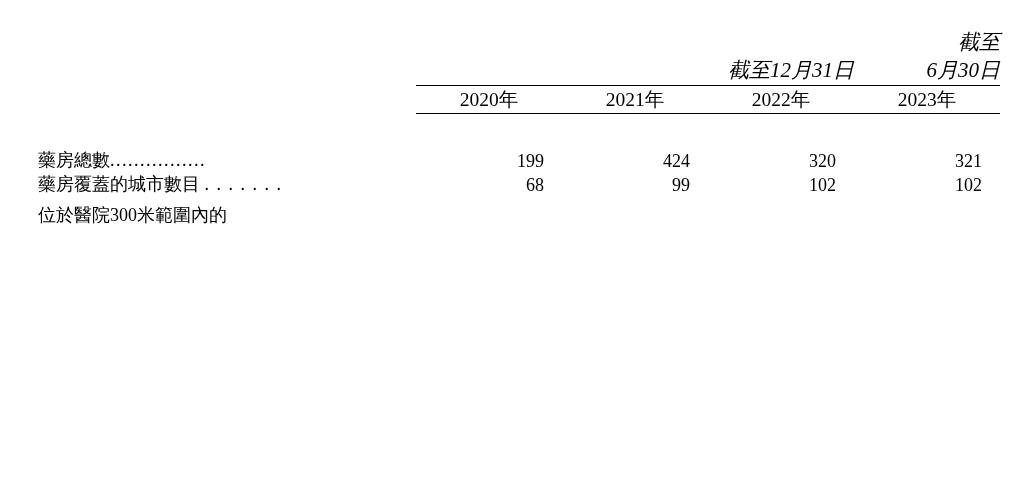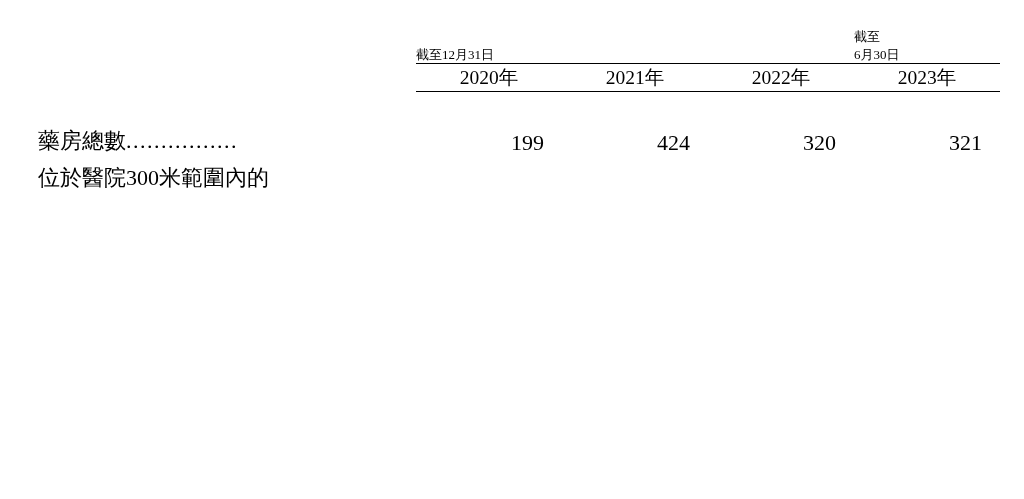--- a/index.html
+++ b/index.html
@@ -32,25 +32,26 @@
     vertical-align: bottom;
     font-weight: normal;
   }
   
   .col-label { width: 378px; }
   .col-num   { width: 146px; }
 
   
   .hdr-spacer { height: 34px; }
   .group-head {
-    text-align: left;
+    text-align: right;
     font-weight: bold;
-    font-size: 13px;
+    font-size: 21px;
     padding-bottom: 4px;
     line-height: 1.35;
+    font-style: italic;
   }
   .group-head .two-line {
     display: block;
   }
   .rule-row td {
     height: 1px;
     padding: 0;
   }
   .rule {
     height: 1px;
@@ -68,21 +69,21 @@
     padding-bottom: 8px;
   }
   .year-rule td {
     padding: 0 10px;
   }
   .gap-row td { height: 34px; }
 
   .data-row td {
     padding-top: 7px;
     padding-bottom: 7px;
-    font-size: 22px;
+    font-size: 18px;
     white-space: nowrap;
   }
   .data-row td.label {
     text-align: left;
     letter-spacing: 0px;
   }
   .data-row td.num {
     text-align: right;
     padding-right: 18px;
   }
@@ -163,20 +164,27 @@
       </tr>
 
       <tr class="data-row">
         <td class="label"><span>藥房總數</span><span class="dots">................</span></td>
         <td class="num">199</td>
         <td class="num">424</td>
         <td class="num">320</td>
         <td class="num">321</td>
       </tr>
 
+      <tr class="data-row">
+        <td class="label"><span>藥房覆蓋的城市數目</span> <span class="dots">. . . . . . .</span></td>
+        <td class="num">68</td>
+        <td class="num">99</td>
+        <td class="num">102</td>
+        <td class="num">102</td>
+      </tr>
 
 
 
       <tr class="data-row cont-row">
         <td class="label">位於醫院300米範圍內的</td>
         <td class="num"></td>
         <td class="num"></td>
         <td class="num"></td>
         <td class="num"></td>
       </tr>

